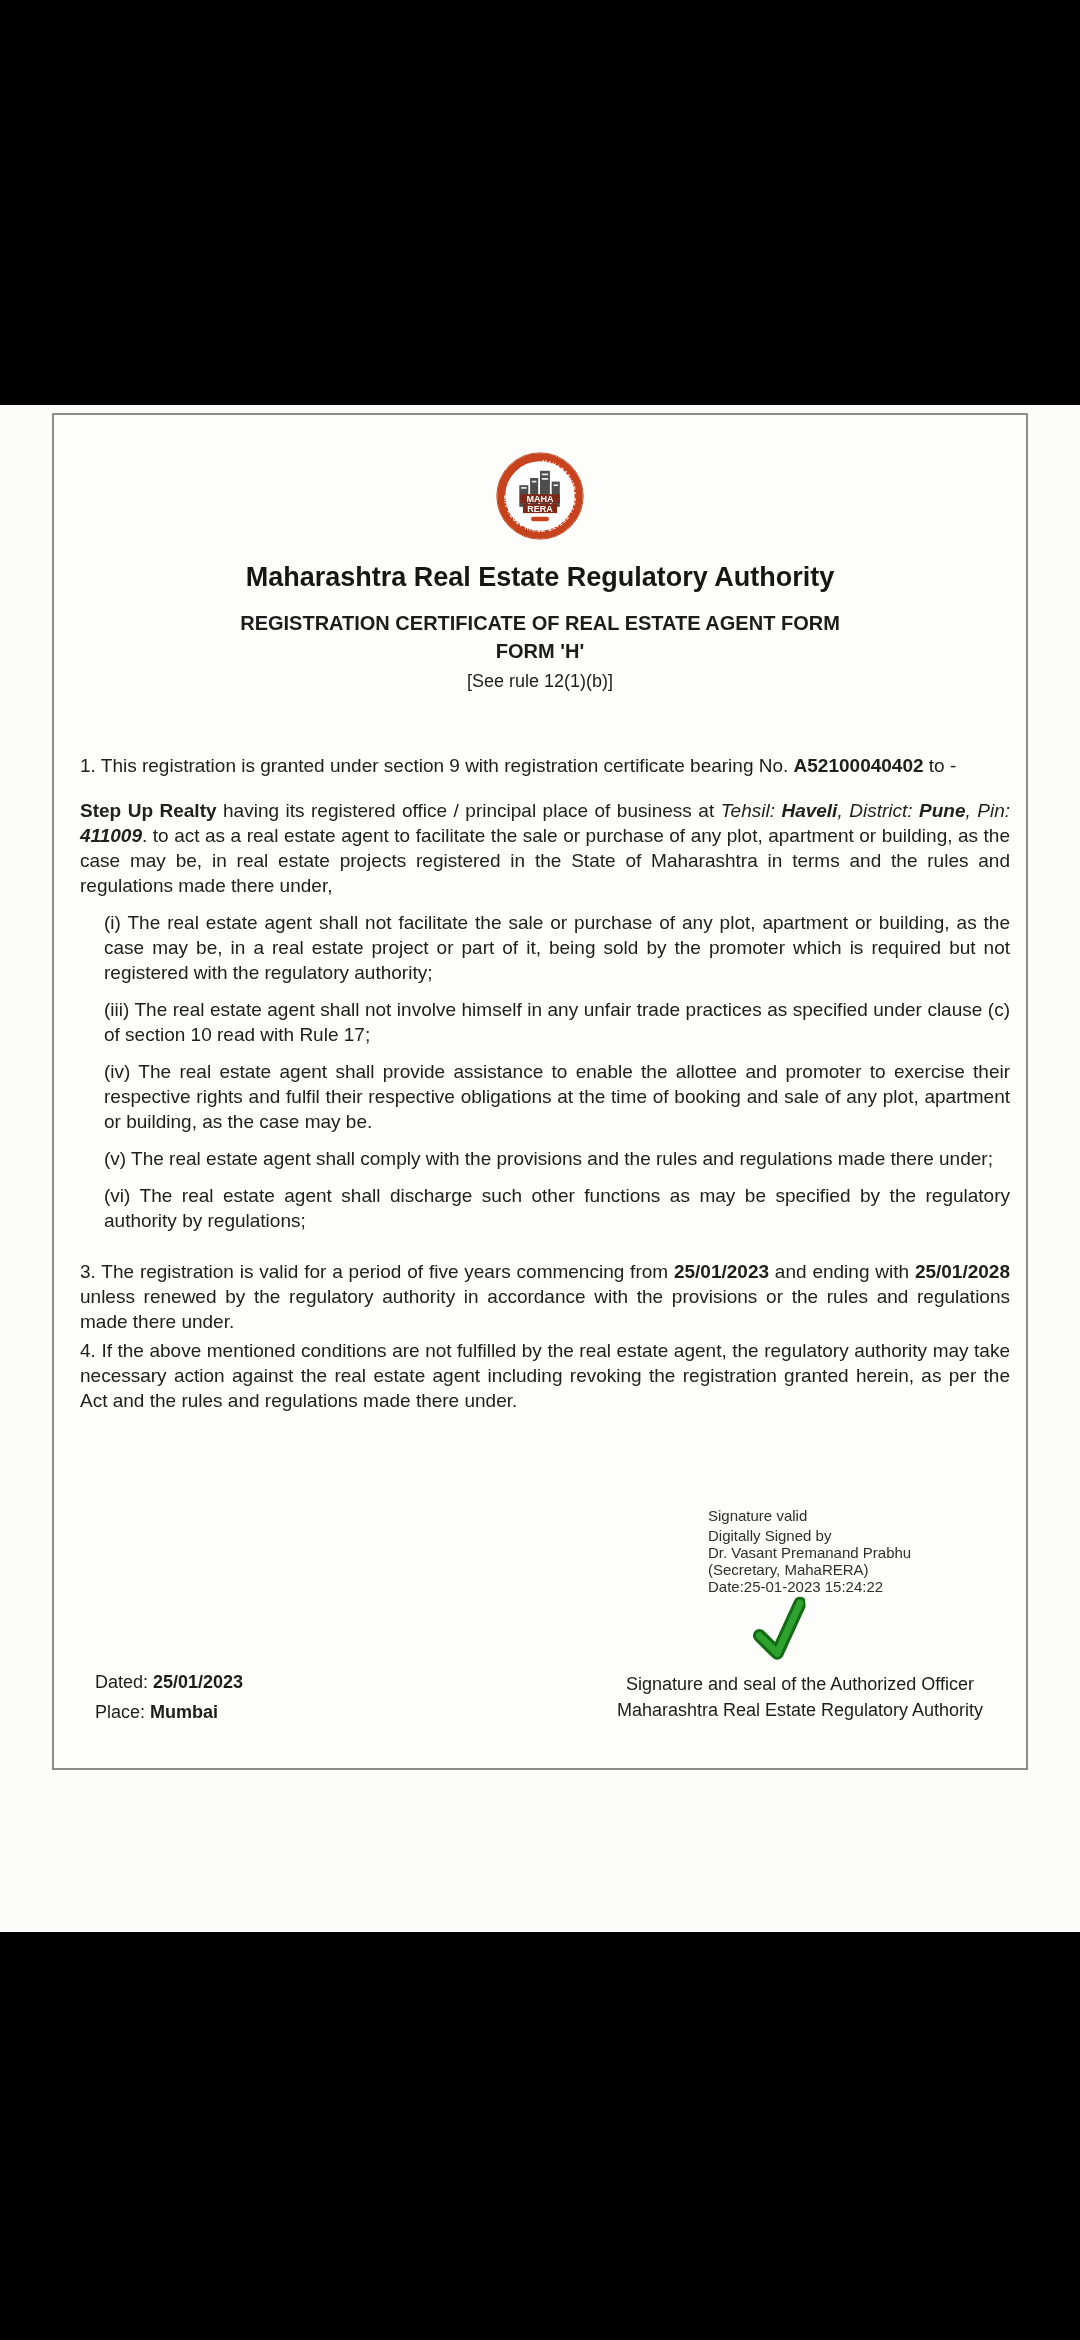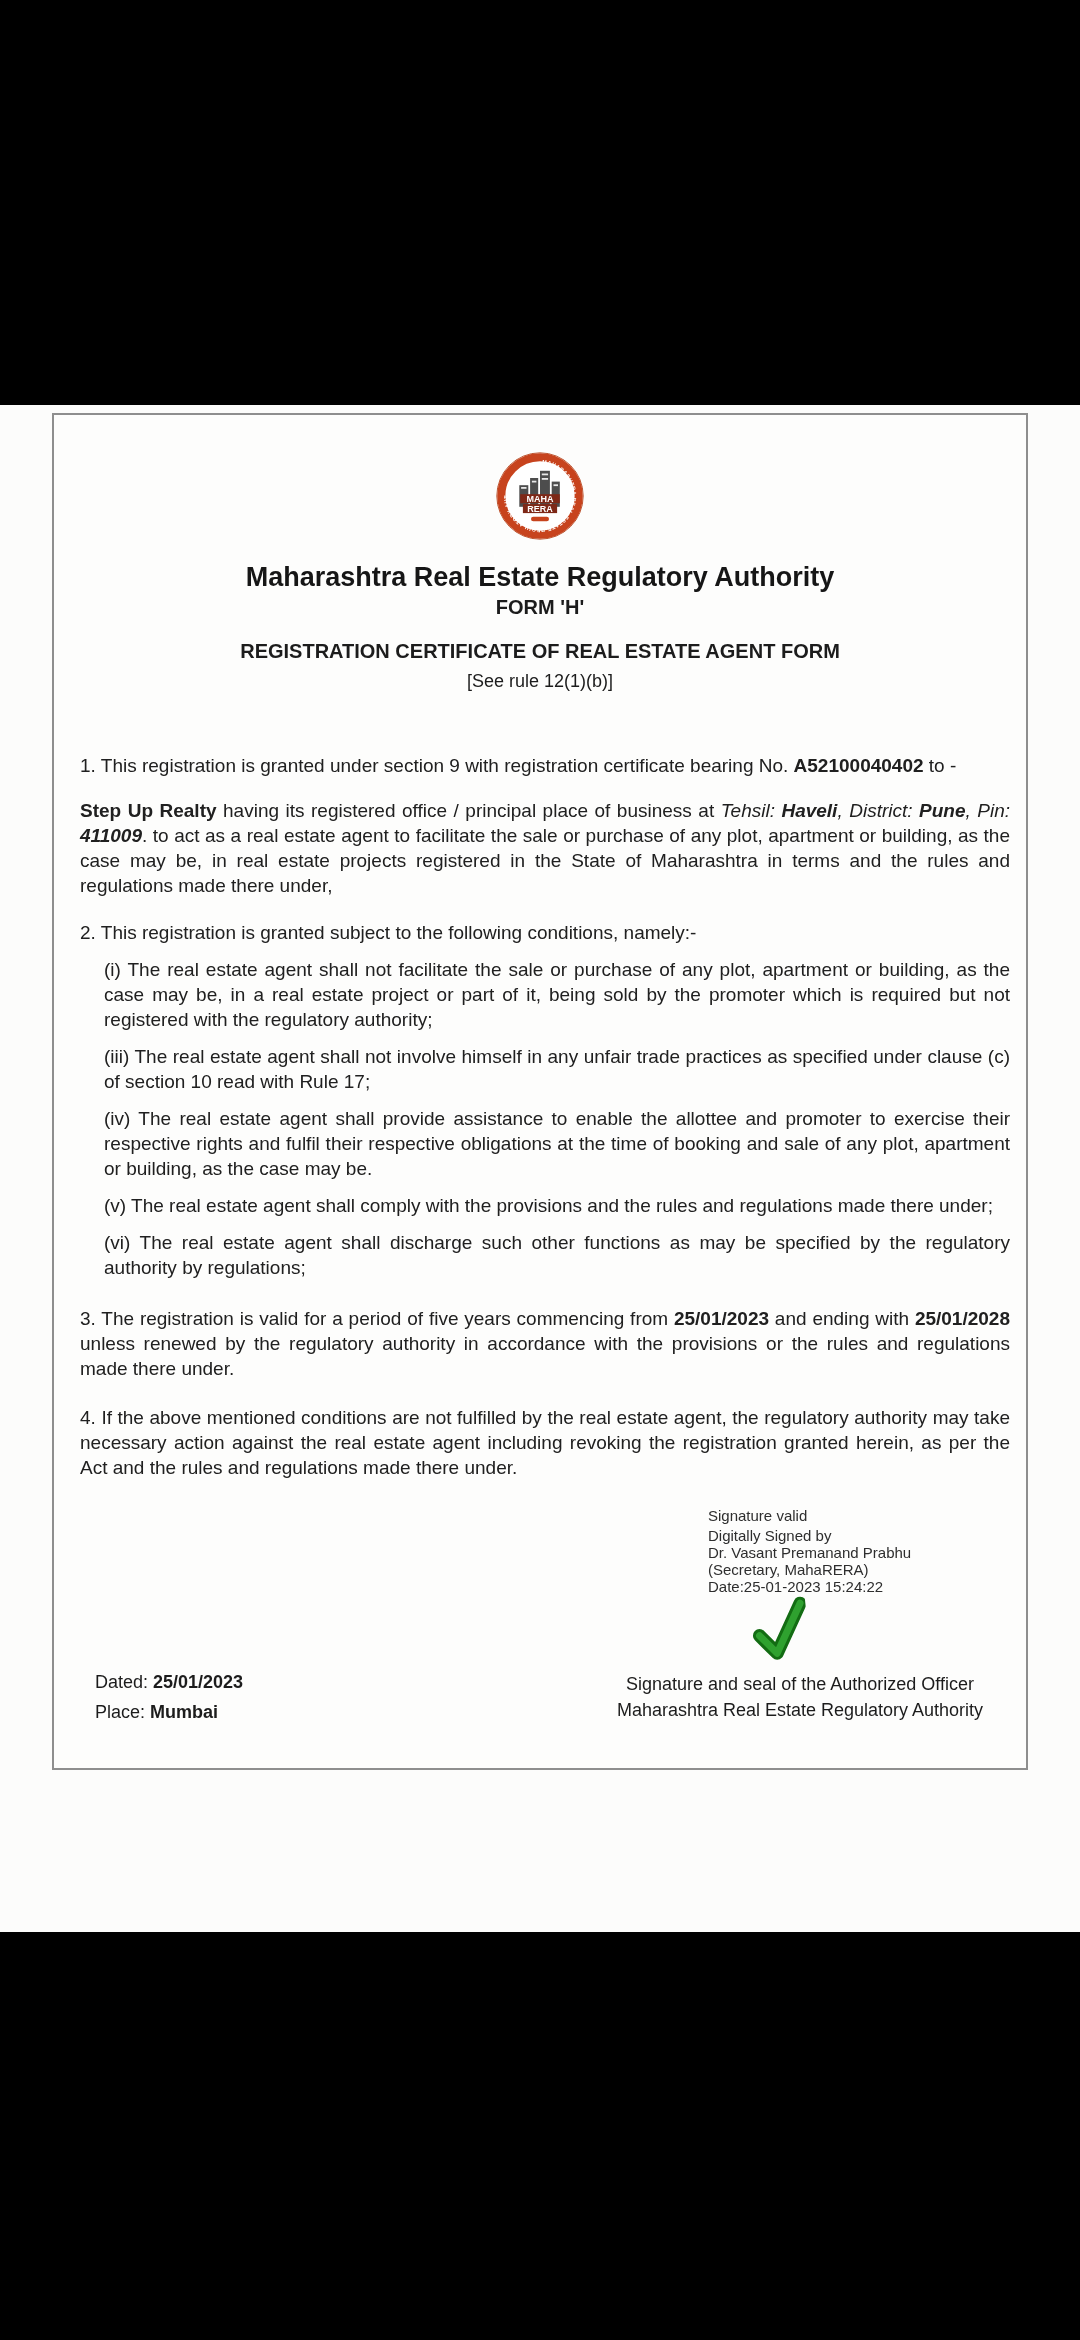--- a/index.html
+++ b/index.html
@@ -68,21 +68,21 @@
     line-height: 25px;
     text-align: justify;
     color: #202020;
   }
   .para1 { margin-top: 60px; }
   .para2 { margin-top: 20px; }
   .para2b { margin-top: 22px; }
   #conditions { margin-left: 24px; margin-top: 10px; }
   .condition { margin-top: 12px; }
   .para3 { margin-top: 26px; }
-  .para4 { margin-top: 24px; }
+  .para4 { margin-top: 4px; }
   .b { font-weight: bold; }
   .i { font-style: italic; }
   .bi { font-weight: bold; font-style: italic; }
   
   #sig-block {
     position: absolute;
     left: 654px;
     top: 1092px;
     font-size: 15px;
     line-height: 17px;
@@ -149,31 +149,30 @@
           </g>
           <rect x="28" y="48" width="44" height="10" fill="#7e2817"></rect>
           <text x="50" y="56.5" font-size="10" font-weight="bold" fill="#ffffff" text-anchor="middle">MAHA</text>
           <rect x="31" y="59" width="38" height="10" fill="#7e2817"></rect>
           <text x="50" y="67.5" font-size="10" font-weight="bold" fill="#ffffff" text-anchor="middle">RERA</text>
           <rect x="40" y="73" width="20" height="5" rx="2.5" fill="#c7431d"></rect>
         </svg>
       </div>
 
       <div id="doc-title">Maharashtra Real Estate Regulatory Authority</div>
+      <div id="doc-subtitle1">REGISTRATION CERTIFICATE OF REAL ESTATE AGENT FORM</div>
       <div id="doc-subtitle2">FORM 'H'</div>
-      <div id="doc-subtitle1">REGISTRATION CERTIFICATE OF REAL ESTATE AGENT FORM</div>
       <div id="rule-ref">[See rule 12(1)(b)]</div>
 
       <div id="doc-body">
 
         <p class="para1"><span>1. This registration is granted under section 9 with registration certificate bearing No. </span><span class="b">A52100040402</span><span> to -</span></p>
 
         <p class="para2"><span class="b">Step Up Realty</span><span>  having its registered office / principal place of business at   </span><span class="i">Tehsil: </span><span class="bi">Haveli</span><span class="i">, </span><span class="i">District: </span><span class="bi">Pune</span><span class="i">, </span><span class="i">Pin: </span><span class="bi">411009</span><span>. to act as a real estate agent to facilitate the sale or purchase of any plot, apartment or building, as the case may be, in real estate projects registered in the State of Maharashtra in terms and the rules and regulations made there under,</span></p>
 
-        <p class="para2b">2. This registration is granted subject to the following conditions, namely:-</p>
 
         <div id="conditions">
           <p class="condition"><span>(i) </span><span>The real estate agent shall not facilitate the sale or purchase of any plot, apartment or building, as the case may be, in a real estate project or part of it, being sold by the promoter which is required but not registered with the regulatory authority;</span></p>
           <p class="condition"><span>(iii) </span><span>The real estate agent shall not involve himself in any unfair trade practices as specified under clause (c) of section 10 read with Rule 17;</span></p>
           <p class="condition"><span>(iv) </span><span>The real estate agent shall provide assistance to enable the allottee and promoter to exercise their respective rights and fulfil their respective obligations at the time of booking and sale of any plot, apartment or building, as the case may be.</span></p>
           <p class="condition"><span>(v) </span><span>The real estate agent shall comply with the provisions and the rules and regulations made there under;</span></p>
           <p class="condition"><span>(vi) </span><span>The real estate agent shall discharge such other functions as may be specified by the regulatory authority by regulations;</span></p>
         </div>
 
         <p class="para3"><span>3. The registration is valid for a period of five years commencing from </span><span class="b">25/01/2023</span><span> and ending with </span><span class="b">25/01/2028</span><span> unless renewed by the regulatory authority in accordance with the provisions or the rules and regulations made there under.</span></p>

